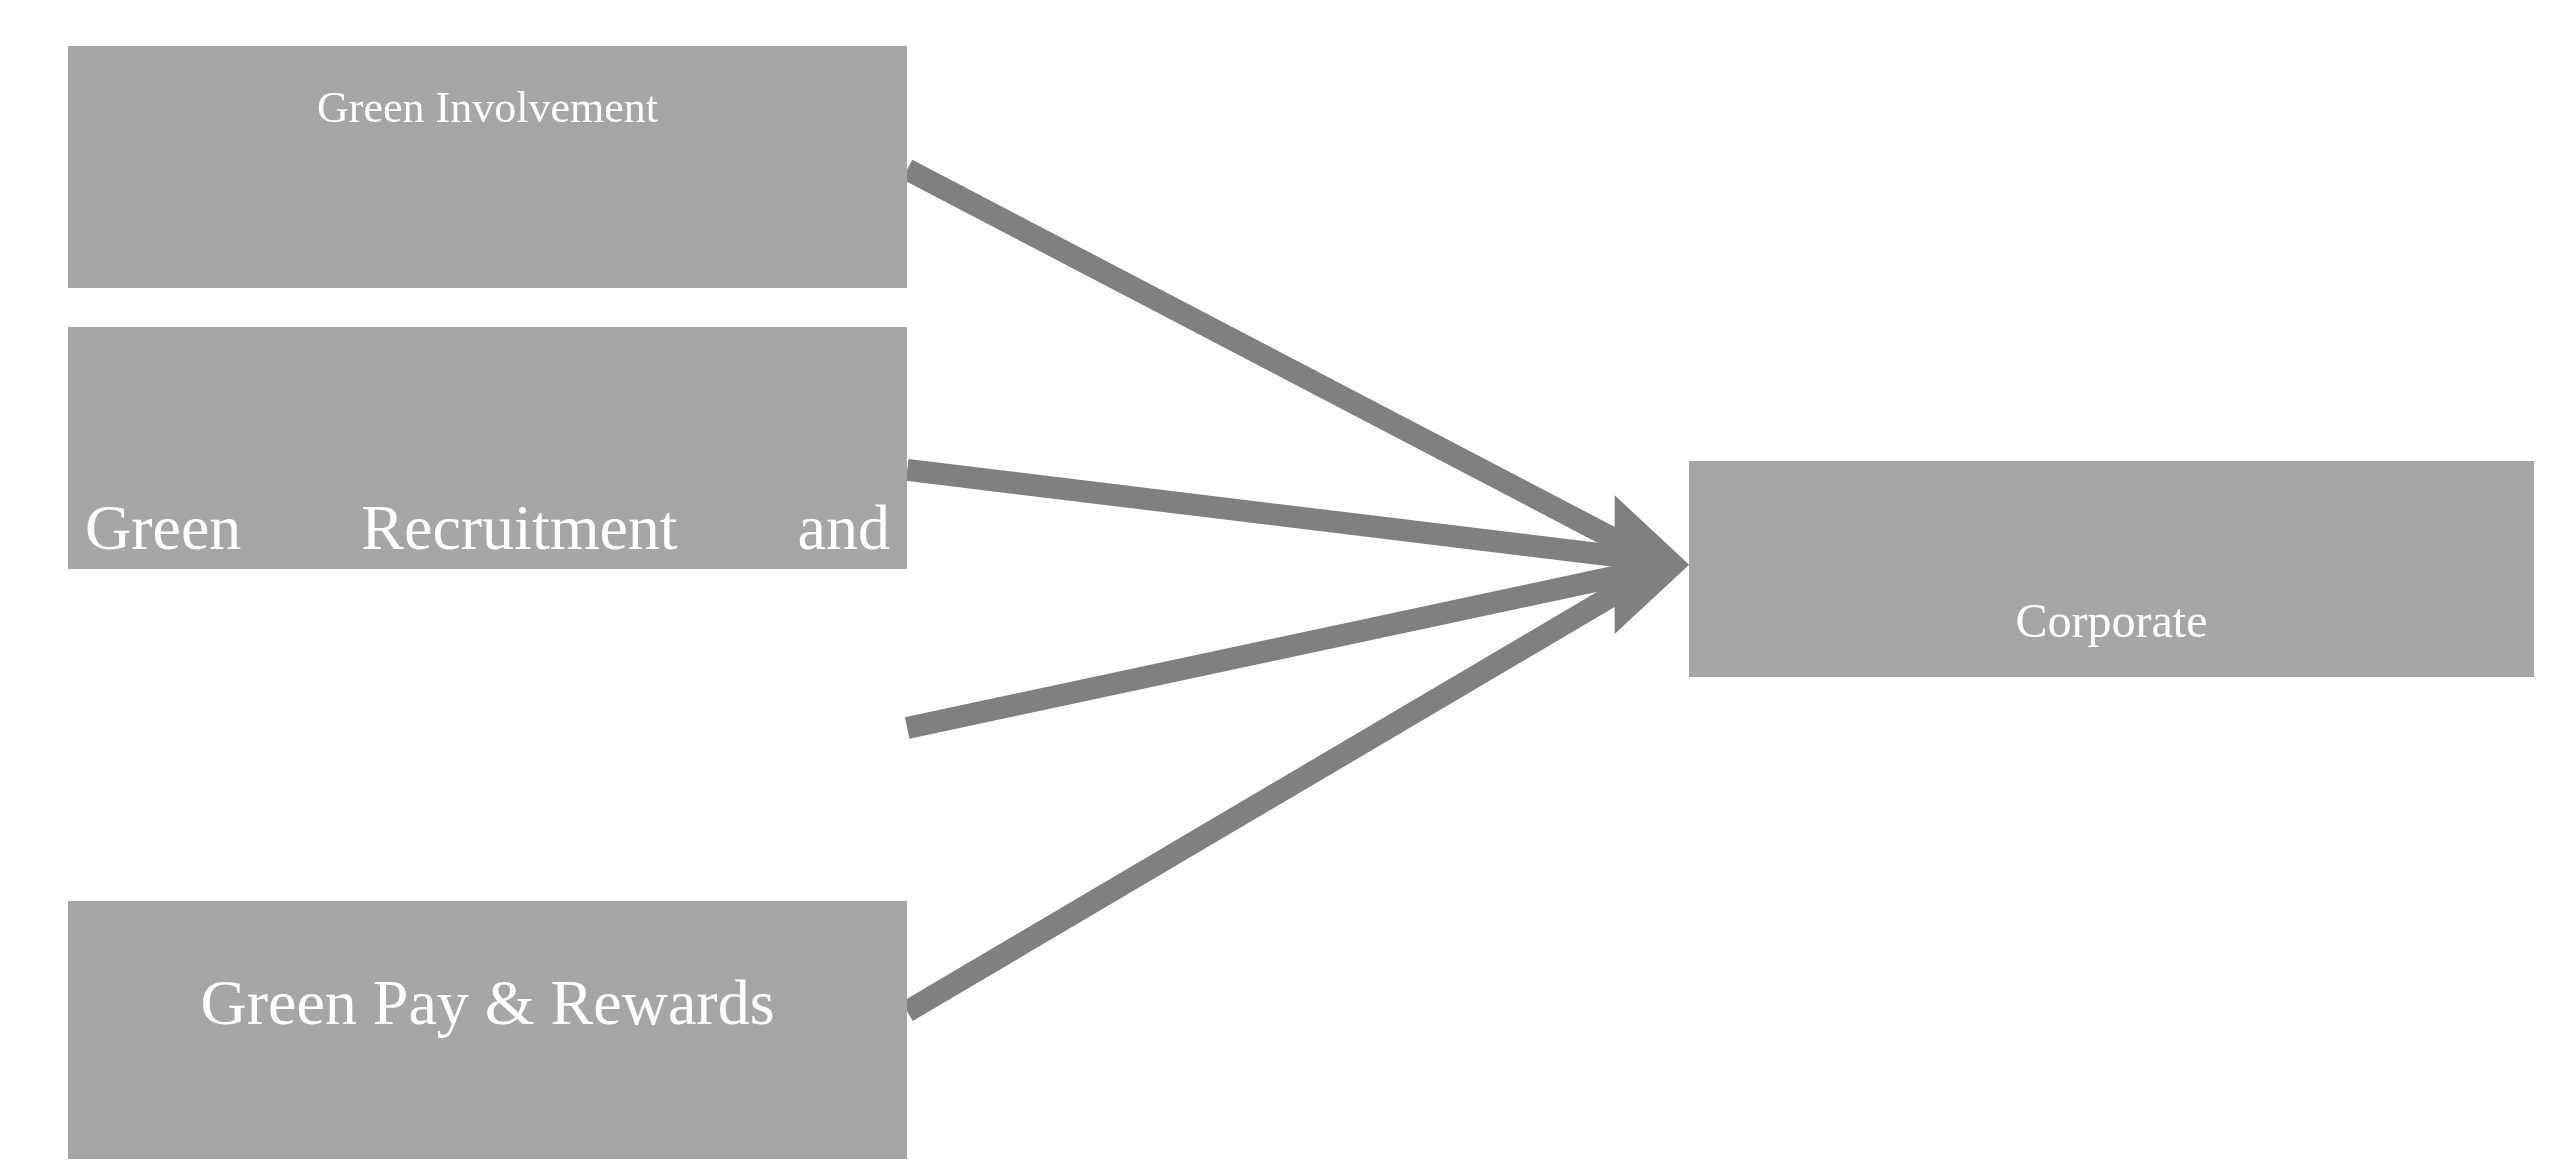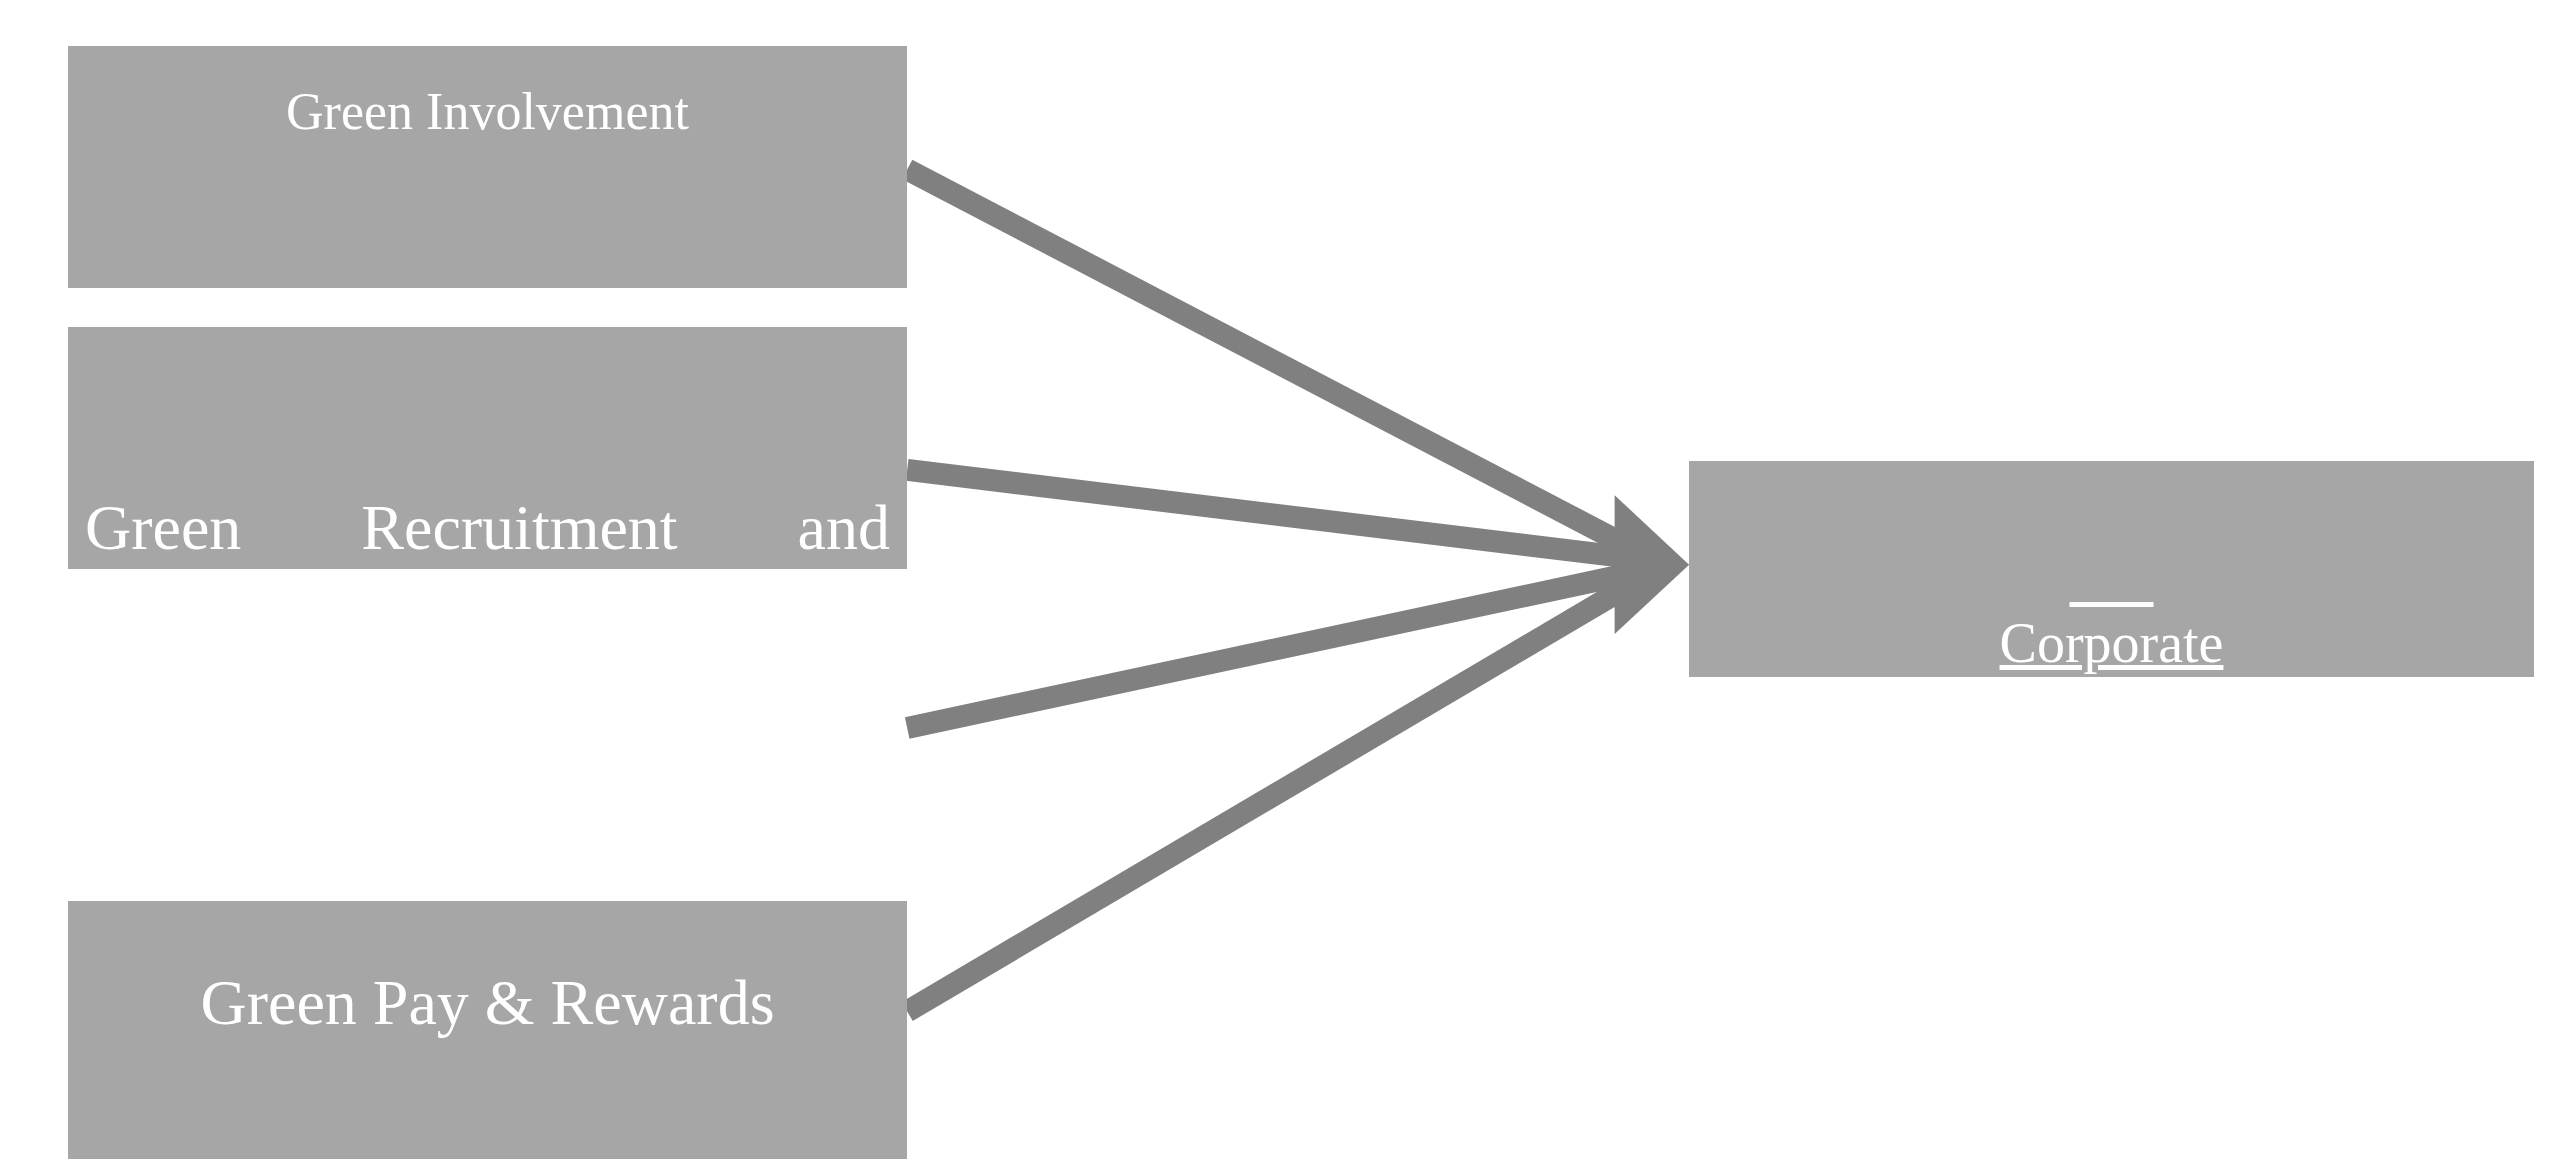--- a/index.html
+++ b/index.html
@@ -32,21 +32,21 @@
     white-space: pre-wrap;
   }
   
   #node-green-involvement {
     left: 68px;  top: 46px;  width: 839px;  height: 242px;
     justify-content: flex-start;
     align-items: center;
     padding-top: 37px;
   }
   #node-green-involvement .node-label {
-    font-size: 52px;
+    font-size: 44px;
     text-align: left;
   }
   
   #node-green-recruitment {
     left: 68px;  top: 327px;  width: 839px;  height: 242px;
     justify-content: flex-start;
     align-items: stretch;
     padding: 22px 17px 12px 17px;
   }
   #node-green-recruitment .node-label {
@@ -86,23 +86,22 @@
     text-align: center;
   }
   
   #node-corporate-sustainability {
     left: 1689px;  top: 461px;  width: 845px;  height: 216px;
     justify-content: flex-start;
     align-items: center;
     padding-top: 25.4px;
   }
   #node-corporate-sustainability .node-label {
-    font-size: 56px;
+    font-size: 48px;
     text-align: center;
-    text-decoration: underline;
   }
   #connectors {
     position: absolute;
     left: 0;  top: 0;
     width: 2576px;  height: 1175px;
     pointer-events: none;
   }
 </style>
 </head>
 <body>

